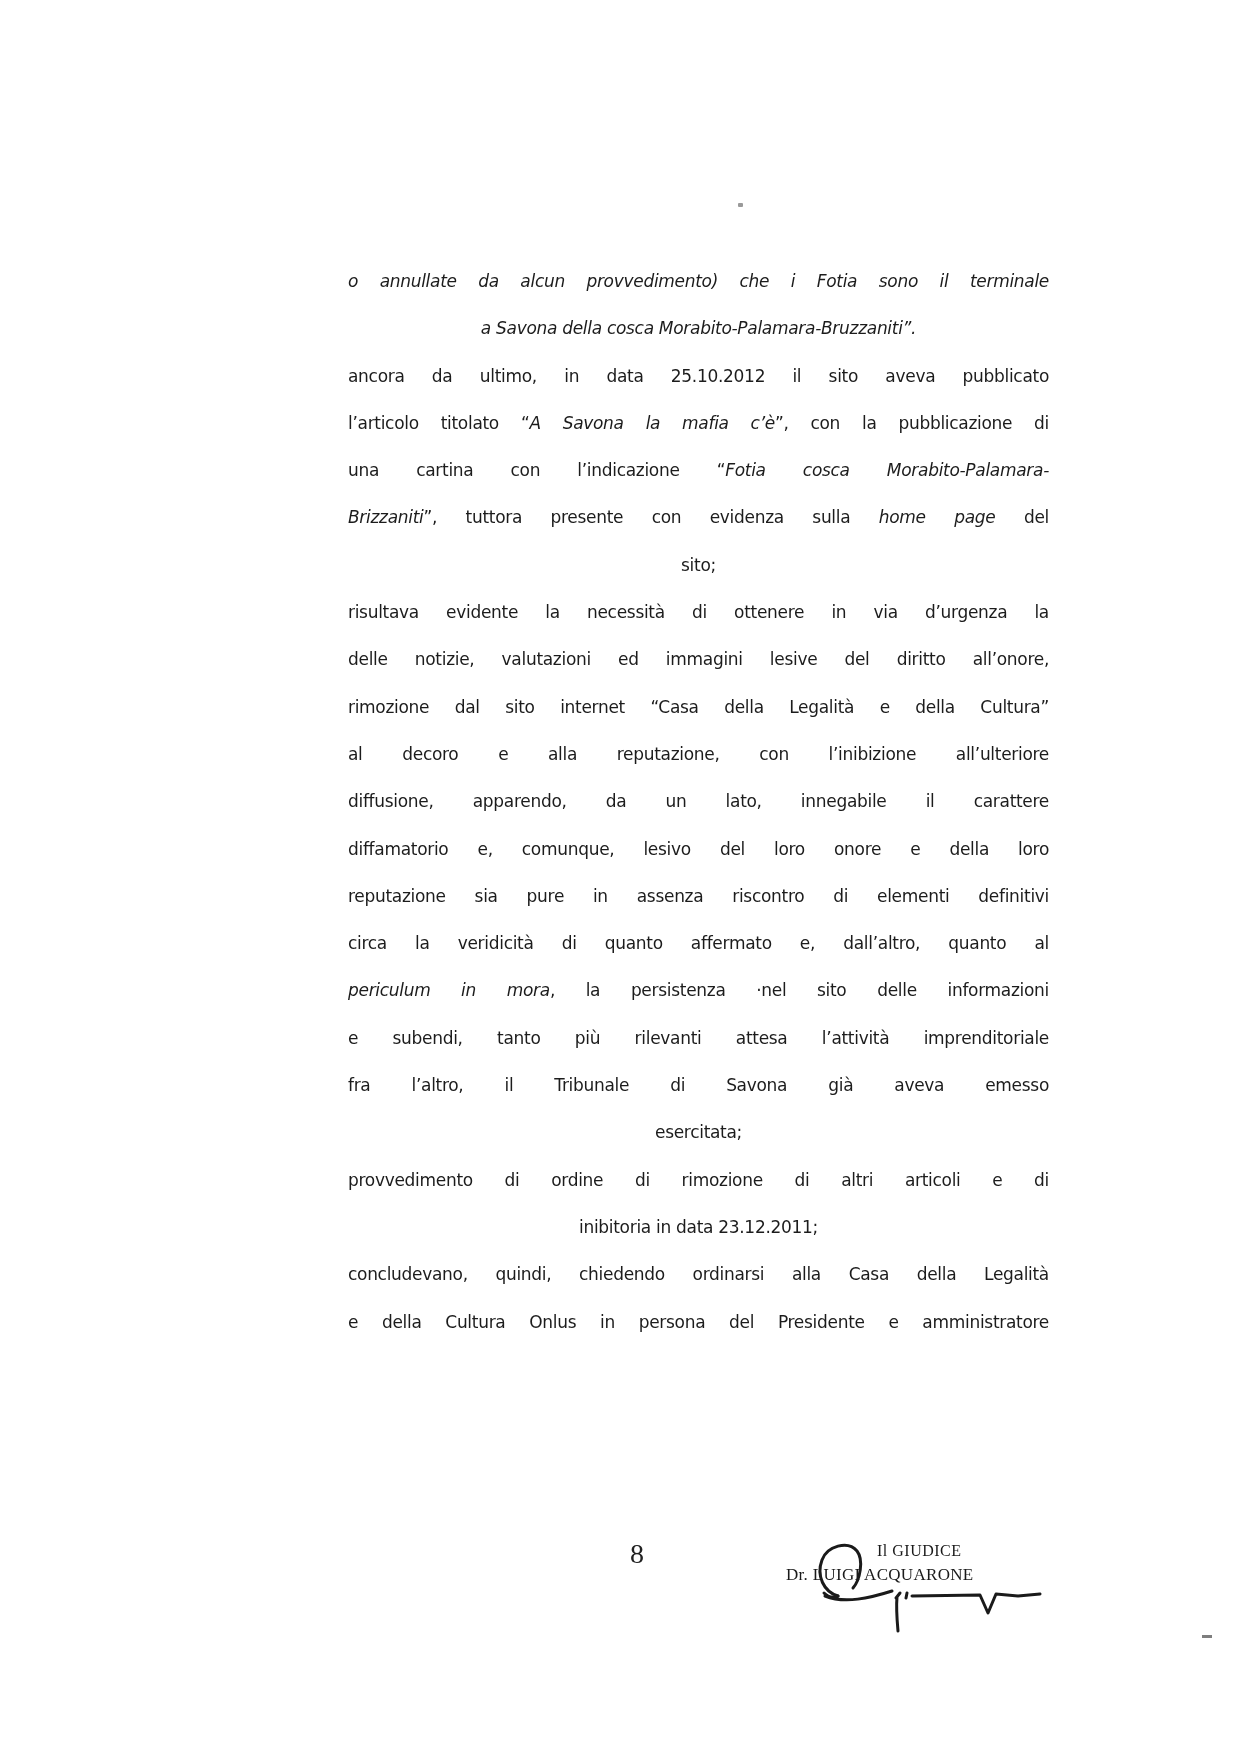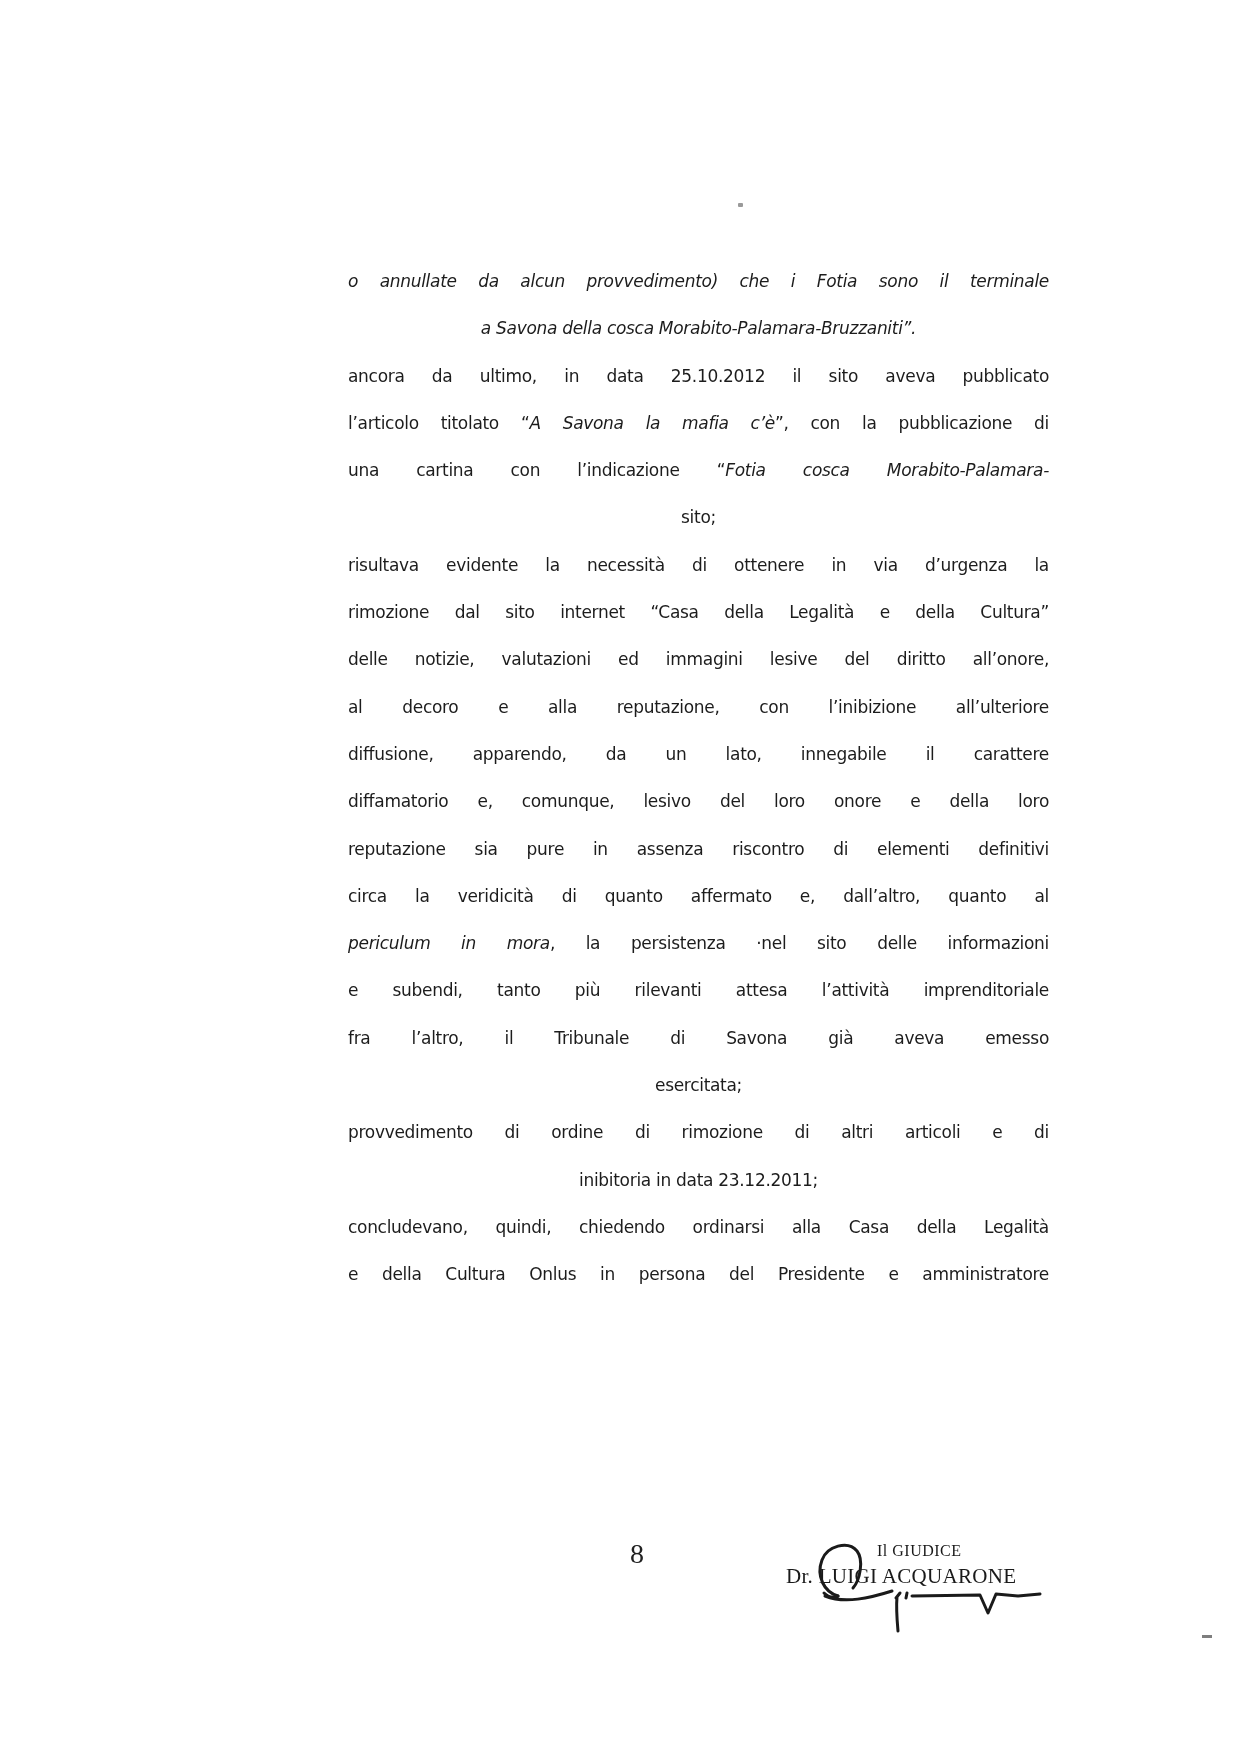--- a/index.html
+++ b/index.html
@@ -29,21 +29,21 @@
     position:absolute;left:630px;top:1540px;
     font-family:"Liberation Serif",serif;font-size:28px;line-height:1;color:#222;
   }
   .judge-title{
     position:absolute;left:877px;top:1543px;
     font-family:"Liberation Serif",serif;font-size:16px;line-height:1;
     letter-spacing:.5px;color:#1a1a1a;
   }
   .judge-name{
     position:absolute;left:786px;top:1566px;
-    font-family:"Liberation Serif",serif;font-size:21px;line-height:1;
+    font-family:"Liberation Serif",serif;font-size:17px;line-height:1;
     letter-spacing:.3px;color:#1a1a1a;
   }
   .sig{position:absolute;left:800px;top:1538px;width:245px;height:100px;}
   .artifact-dot{
     position:absolute;left:738px;top:203px;width:5px;height:4px;
     background:#9a9a9a;border-radius:1px;
   }
   .artifact-dash{
     position:absolute;left:1202px;top:1635px;width:10px;height:3px;
     background:#7e7e7e;
@@ -56,24 +56,25 @@
 
   <div class="artifact-dot"></div>
   <div class="artifact-dash"></div>
 
   <div class="text-block" id="text-block">
       <div class="line"><span class="it">o annullate da alcun provvedimento) che i Fotia sono il terminale</span></div>
       <div class="line noj"><span class="it">a Savona della cosca Morabito-Palamara-Bruzzaniti”.</span></div>
       <div class="line"><span>ancora da ultimo, in data 25.10.2012 il sito aveva pubblicato</span></div>
       <div class="line"><span>l’articolo titolato “</span><span class="it">A Savona la mafia c’è</span><span>”, con la pubblicazione di</span></div>
       <div class="line"><span>una cartina con l’indicazione “</span><span class="it">Fotia cosca Morabito-Palamara-</span></div>
+      <div class="line"><span class="it">Brizzaniti</span><span>”, tuttora presente con evidenza sulla </span><span class="it">home page</span><span> del</span></div>
       <div class="line noj"><span>sito;</span></div>
       <div class="line"><span>risultava evidente la necessità di ottenere in via d’urgenza la</span></div>
+      <div class="line"><span>delle notizie, valutazioni ed immagini lesive del diritto all’onore,</span></div>
       <div class="line"><span>rimozione dal sito internet “Casa della Legalità e della Cultura”</span></div>
-      <div class="line"><span>delle notizie, valutazioni ed immagini lesive del diritto all’onore,</span></div>
       <div class="line"><span>al decoro e alla reputazione, con l’inibizione all’ulteriore</span></div>
       <div class="line"><span>diffusione, apparendo, da un lato, innegabile il carattere</span></div>
       <div class="line"><span>diffamatorio e, comunque, lesivo del loro onore e della loro</span></div>
       <div class="line"><span>reputazione sia pure in assenza riscontro di  elementi definitivi</span></div>
       <div class="line"><span>circa la veridicità di quanto affermato e, dall’altro, quanto al</span></div>
       <div class="line"><span class="it">periculum in mora</span><span>, la persistenza ·nel sito delle informazioni</span></div>
       <div class="line"><span>e subendi, tanto più rilevanti attesa l’attività imprenditoriale</span></div>
       <div class="line"><span>fra l’altro, il Tribunale di Savona già aveva emesso</span></div>
       <div class="line noj"><span>esercitata;</span></div>
       <div class="line"><span>provvedimento di ordine di rimozione di altri articoli e di</span></div>

